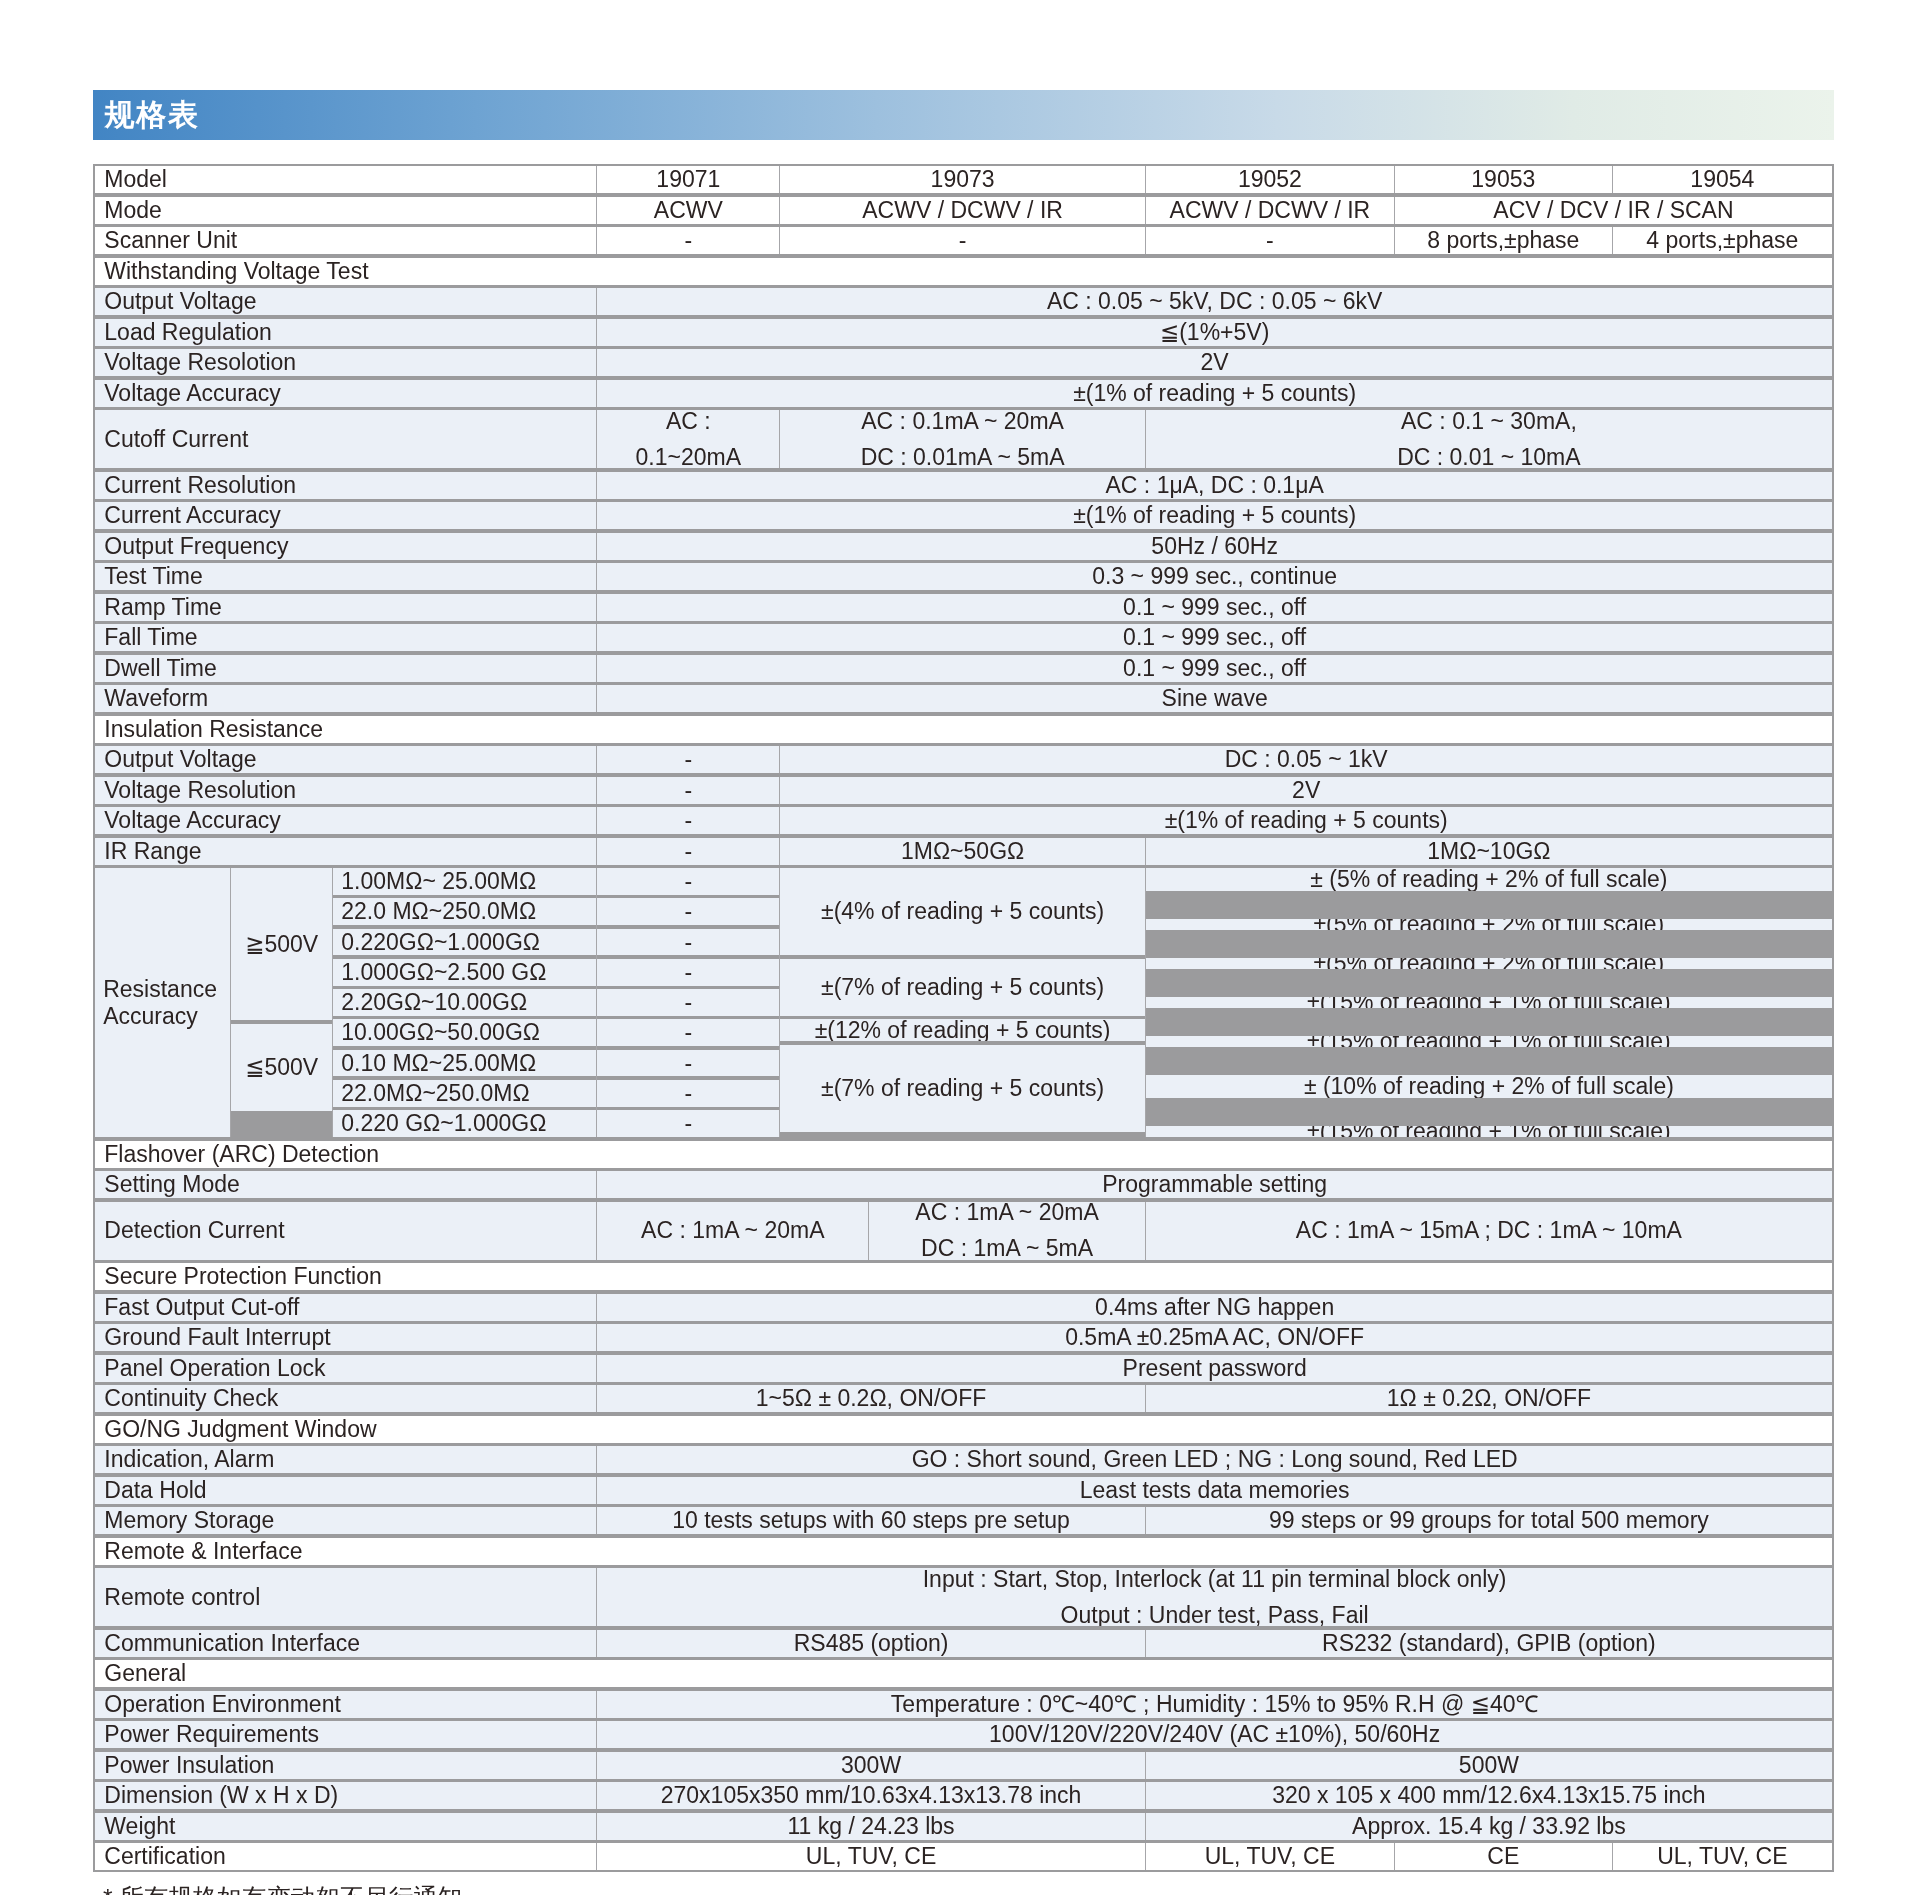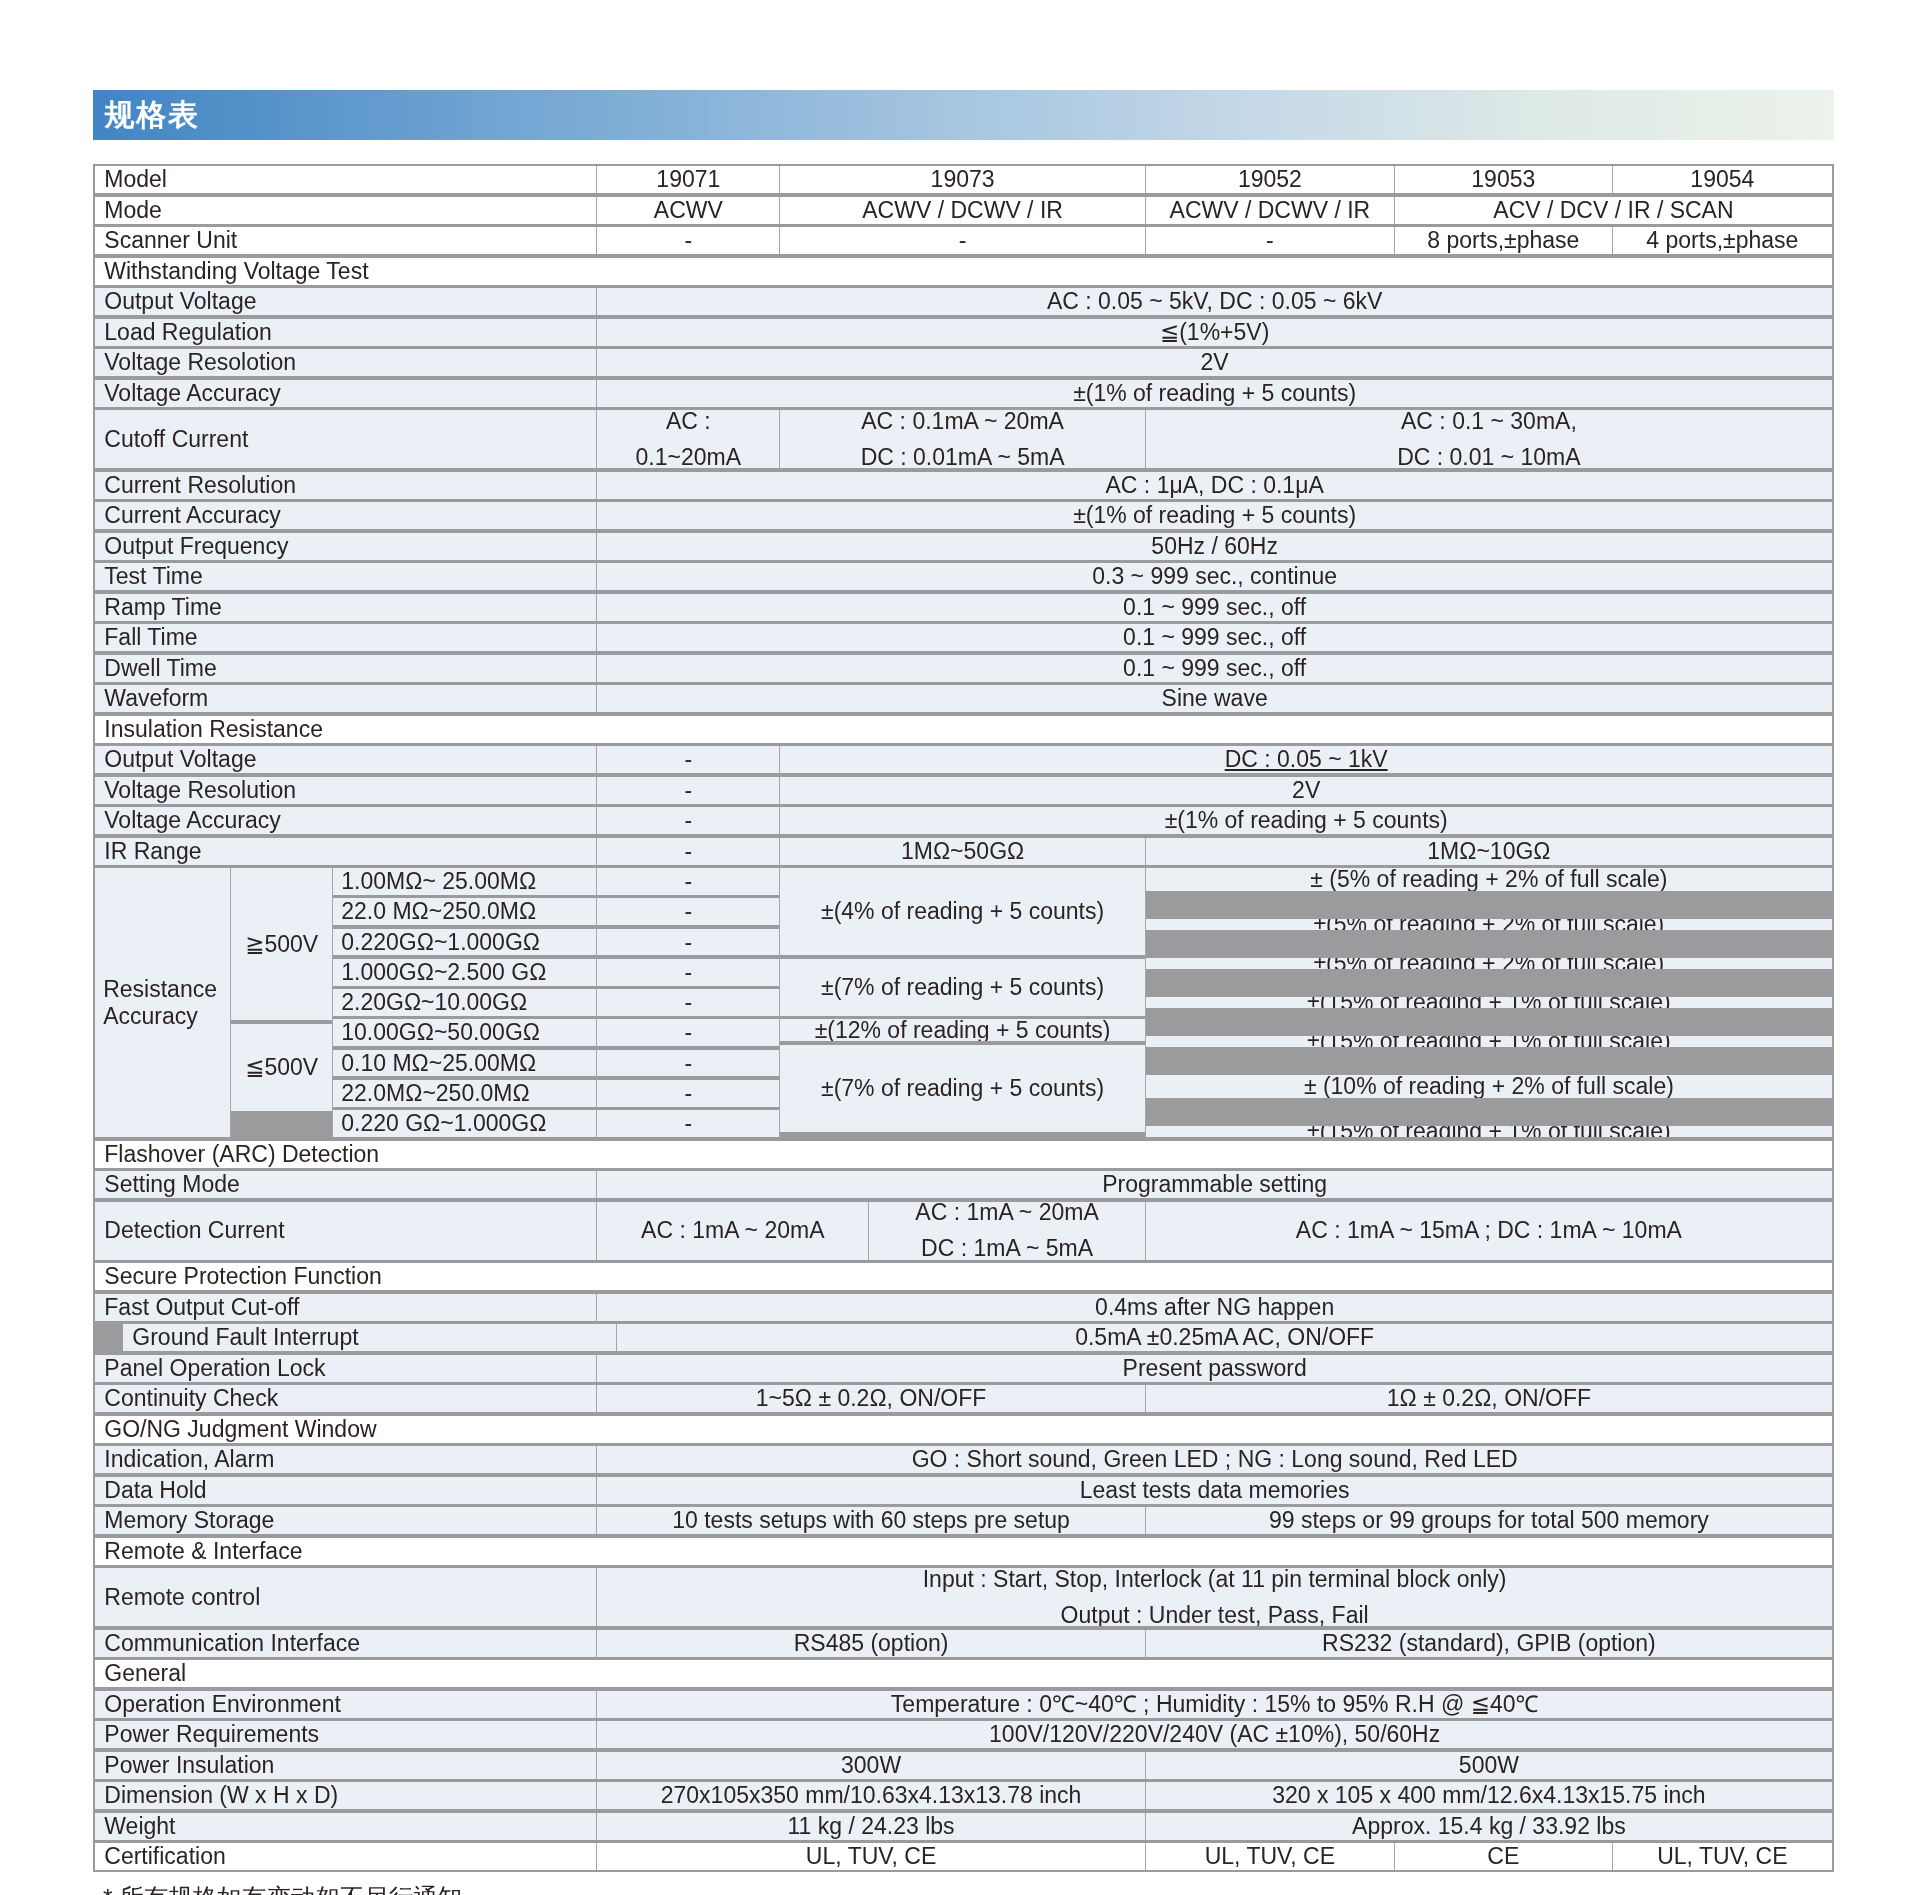--- a/index.html
+++ b/index.html
@@ -142,21 +142,21 @@
       <div class="trow bg-data" style="height: 27px;">
         <div class="cell left" style="width: 28.86%;">Waveform</div>
         <div class="cell vb" style="width: 71.14%;">Sine wave</div>
       </div>
       <div class="trow bg-section" style="height: 27px;">
         <div class="cell left" style="width: 100%;">Insulation Resistance</div>
       </div>
       <div class="trow bg-data" style="height: 27px;">
         <div class="cell left" style="width: 28.86%;">Output Voltage</div>
         <div class="cell vb" style="width: 10.54%;">-</div>
-        <div class="cell vb" style="width: 60.6%; text-decoration: underline;">DC : 0.05 ~ 1kV</div>
+        <div class="cell vb" style="width: 60.6%;">DC : 0.05 ~ 1kV</div>
       </div>
       <div class="trow bg-data" style="height: 27px;">
         <div class="cell left" style="width: 28.86%;">Voltage Resolution</div>
         <div class="cell vb" style="width: 10.54%;">-</div>
         <div class="cell vb" style="width: 60.6%;">2V</div>
       </div>
       <div class="trow bg-data" style="height: 27px;">
         <div class="cell left" style="width: 28.86%;">Voltage Accuracy</div>
         <div class="cell vb" style="width: 10.54%;">-</div>
         <div class="cell vb" style="width: 60.6%;">±(1% of reading + 5 counts)</div>
@@ -233,21 +233,21 @@
         <div class="cell vb" style="width: 39.56%;">AC : 1mA ~ 15mA ; DC : 1mA ~ 10mA</div>
       </div>
       <div class="trow bg-section" style="height: 27px;">
         <div class="cell left" style="width: 100%;">Secure Protection Function</div>
       </div>
       <div class="trow bg-data" style="height: 27px;">
         <div class="cell left" style="width: 28.86%;">Fast Output Cut-off</div>
         <div class="cell vb" style="width: 71.14%;">0.4ms after NG happen</div>
       </div>
       <div class="trow bg-data" style="height: 27px;">
-        <div class="cell left" style="width: 28.86%; margin-left: 28px;">Ground Fault Interrupt</div>
+        <div class="cell left" style="width: 28.86%;">Ground Fault Interrupt</div>
         <div class="cell vb" style="width: 71.14%;">0.5mA ±0.25mA AC, ON/OFF</div>
       </div>
       <div class="trow bg-data" style="height: 27px;">
         <div class="cell left" style="width: 28.86%;">Panel Operation Lock</div>
         <div class="cell vb" style="width: 71.14%;">Present password</div>
       </div>
       <div class="trow bg-data" style="height: 27px;">
         <div class="cell left" style="width: 28.86%;">Continuity Check</div>
         <div class="cell vb" style="width: 31.58%;">1~5Ω ± 0.2Ω, ON/OFF</div>
         <div class="cell vb" style="width: 39.56%;">1Ω ± 0.2Ω, ON/OFF</div>

